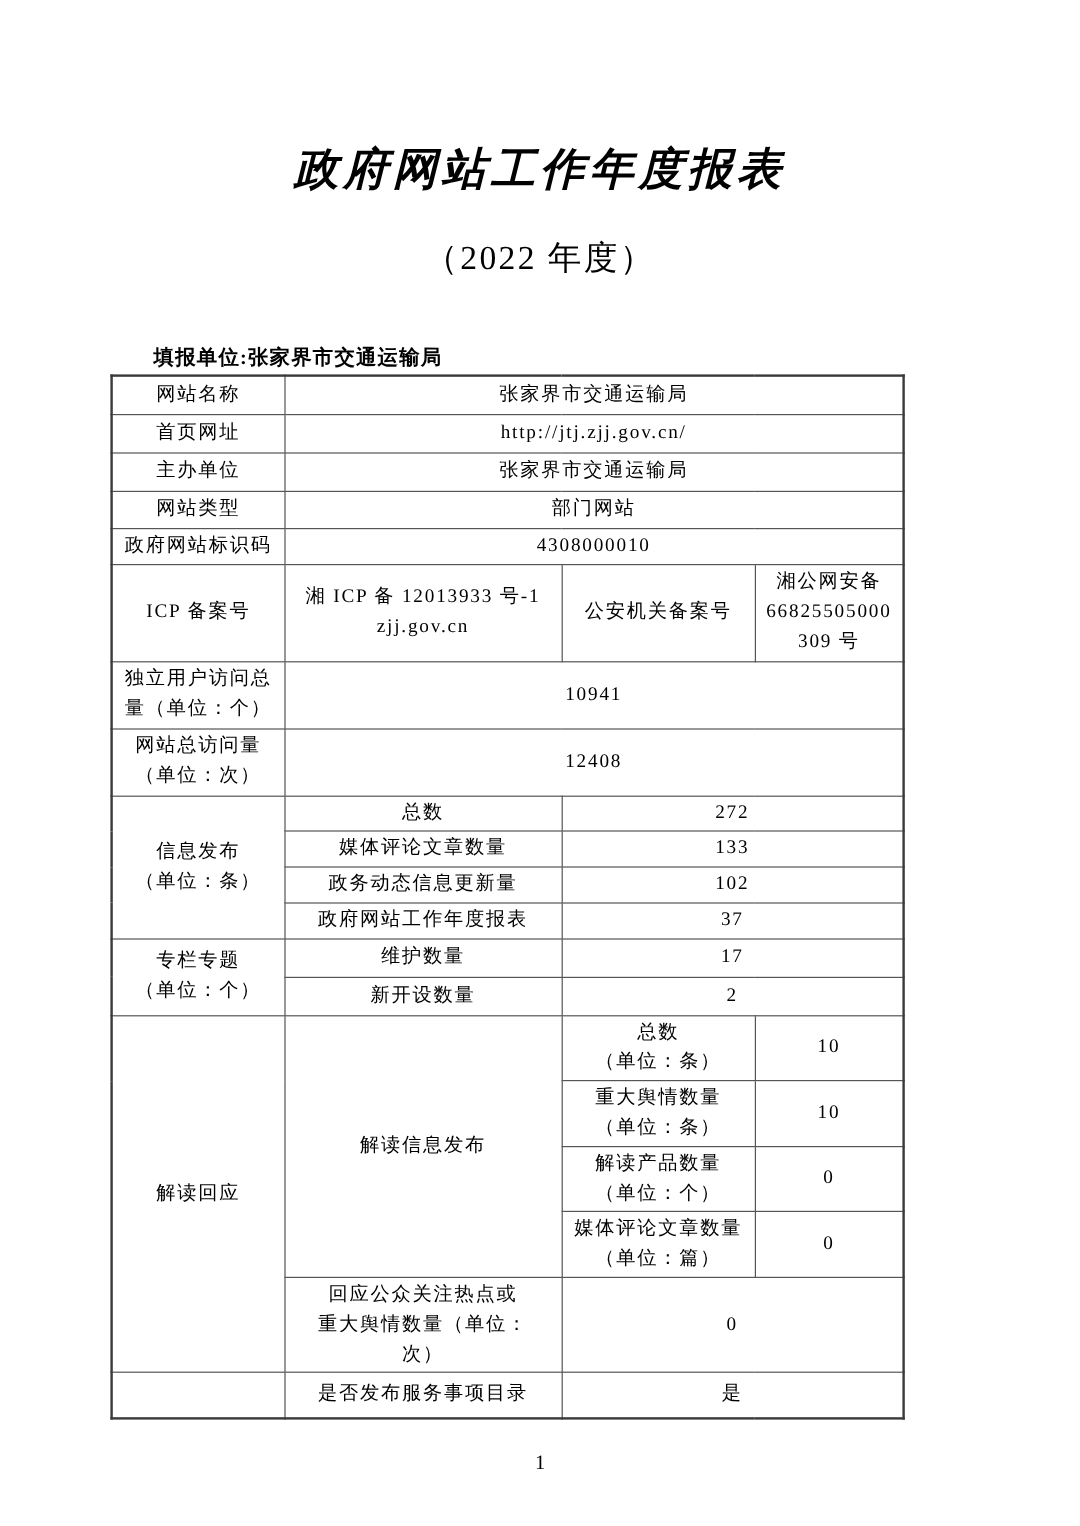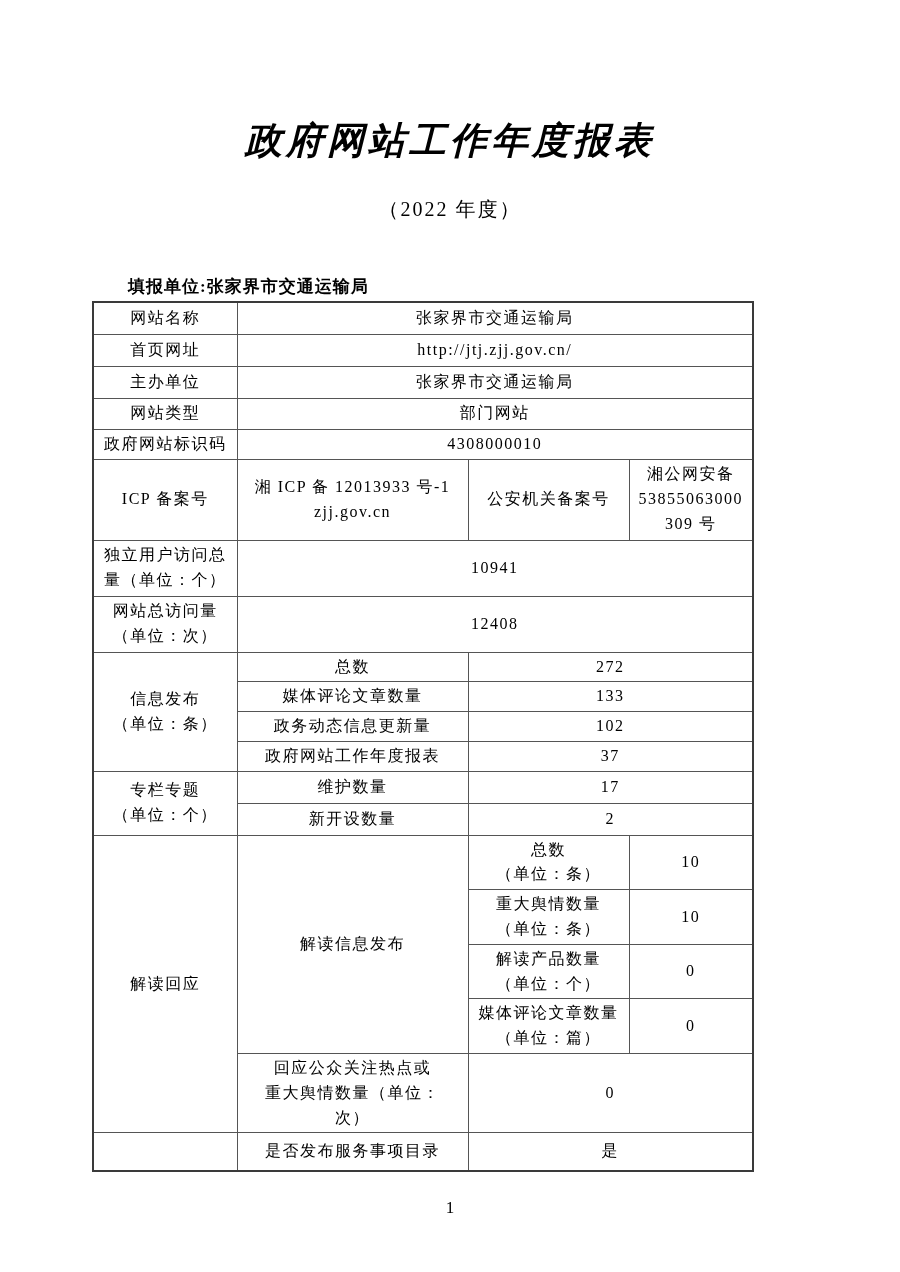--- a/index.html
+++ b/index.html
@@ -22,21 +22,21 @@
     font-family: "Liberation Sans", "DejaVu Sans", sans-serif;
     font-weight: 700;
     font-size: 37px;
     letter-spacing: 4px;
     color: #000000;
     font-style: italic;
   }
   .doc-subtitle {
     margin-top: 30px;
     text-align: center;
-    font-size: 20px;
+    font-size: 28px;
     letter-spacing: 2px;
   }
   .reporting-unit {
     margin: 52px 0 3px 128px;
     font-weight: 700;
     font-size: 17px;
     letter-spacing: 1px;
   }
   table.report {
     border-collapse: collapse;
@@ -111,21 +111,21 @@
       <tr class="h30">
         <td>政府网站标识码</td>
         <td colspan="3">4308000010</td>
       </tr>
       <tr class="h81">
         <td>ICP 备案号</td>
         <td>湘 ICP 备 12013933 号-1
 zjj.gov.cn</td>
         <td>公安机关备案号</td>
         <td>湘公网安备
-53855063000
+66825505000
 309 号</td>
       </tr>
       <tr class="h56">
         <td>独立用户访问总
 量（单位：个）</td>
         <td colspan="3">10941</td>
       </tr>
       <tr class="h56">
         <td>网站总访问量
 （单位：次）</td>

